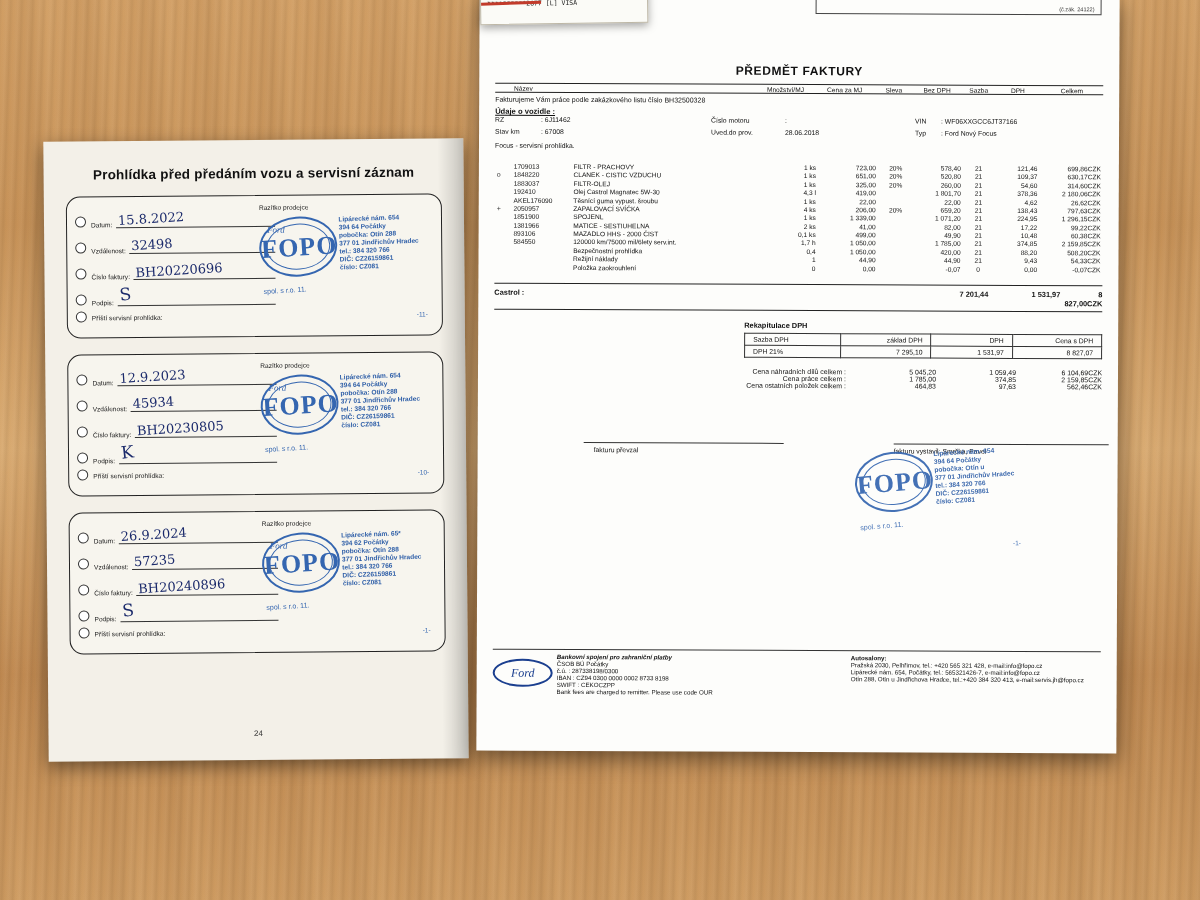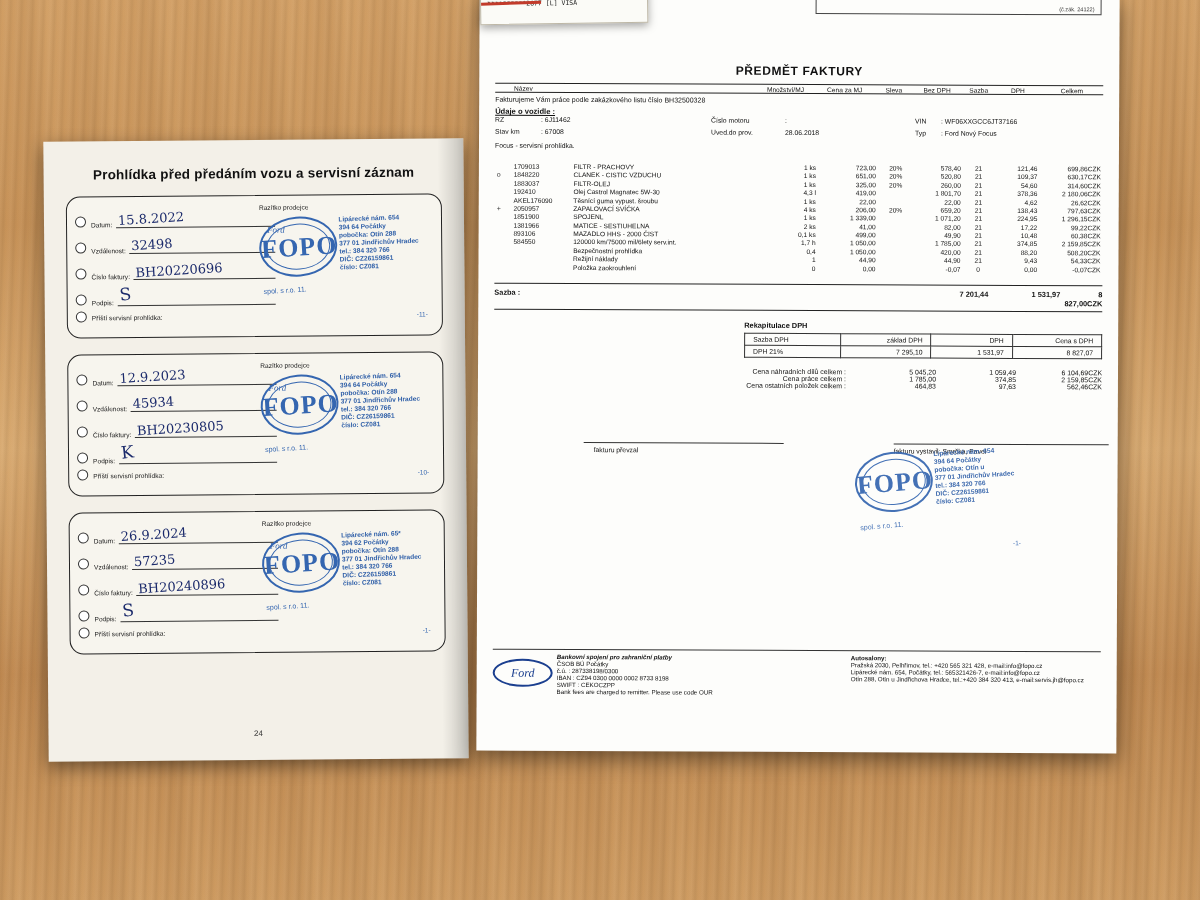--- a/index.html
+++ b/index.html
@@ -549,21 +549,21 @@
         <td class="r">-0,07</td>
         <td class="c">0</td>
         <td class="r">0,00</td>
         <td class="r">-0,07CZK</td>
       </tr>
     </tbody>
       </table>
 
     <div style="margin-top:12px;border-top:1px solid #222;width:100%;"></div>
     <div class="totrow">
-      <span style="width:214px;">Sazba :</span>
+      <span style="width:214px;">Castrol :</span>
       <span style="width:160px;"></span>
       <span style="width:120px;text-align:right;">7 201,44</span>
       <span style="width:72px;text-align:right;">1 531,97</span>
       <span style="flex:1;text-align:right;">8 827,00CZK</span>
     </div>
     <div style="border-top:1px solid #222;width:100%;"></div>
 
     <div class="recap-title">Rekapitulace DPH</div>
     <table class="recap">
       <tbody>

